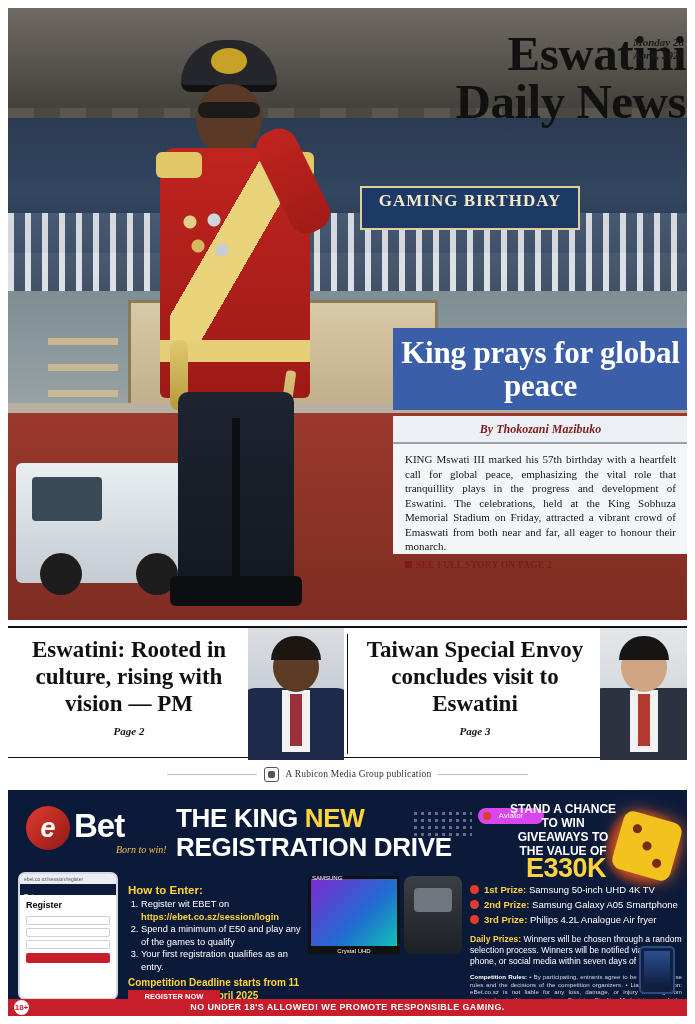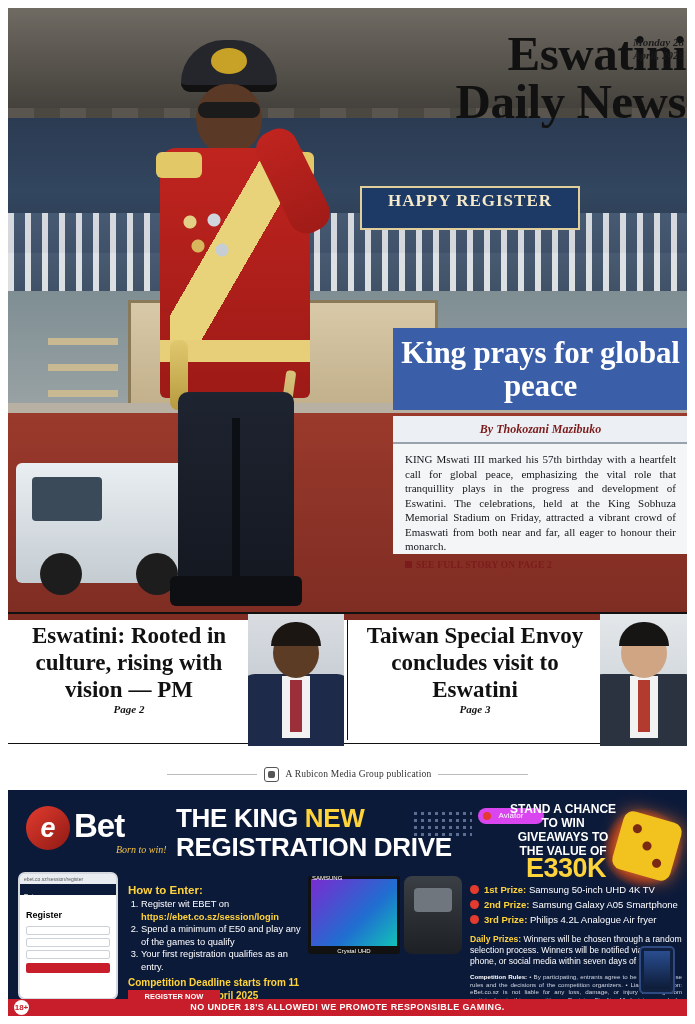--- a/index.html
+++ b/index.html
@@ -148,25 +148,25 @@
     font-family:"Liberation Serif",serif; font-size:11px; line-height:14.5px;
     color:#15171a; text-align:justify;
   }
   .see-full {
     margin-top:6px; font-family:"Liberation Serif",serif; font-weight:bold;
     font-size:9.5px; color:#7b1b1b; letter-spacing:.2px;
   }
   .see-full .sq { display:inline-block; width:7px; height:7px; background:#7b1b1b; margin-right:4px; }
 
   
-  .band { position:absolute; left:8px; top:612px; width:679px; height:132px; border-top:2px solid #111; border-bottom:1px solid #111; }
+  .band { position:absolute; left:8px; top:626px; width:679px; height:132px; border-top:2px solid #111; border-bottom:1px solid #111; }
   .band .vrule { position:absolute; top:6px; width:1px; height:120px; background:#111; }
   .band-col { position:absolute; top:8px; }
   .band-title { font-family:"Liberation Serif",serif; font-weight:bold; font-size:23px; line-height:27px; color:#111; text-align:center; }
-  .band-page { font-family:"Liberation Serif",serif; font-weight:bold; font-style:italic; font-size:11px; color:#111; text-align:center; margin-top:0; }
+  .band-page { font-family:"Liberation Serif",serif; font-weight:bold; font-style:italic; font-size:11px; color:#111; text-align:center; margin-top:8px; }
   .mug { position:absolute; top:0; height:132px; overflow:hidden; }
   .mug .bg { position:absolute; inset:0; }
   .mug1 .bg { background:linear-gradient(180deg,#d9dde2,#b9c0c8); }
   .mug2 .bg { background:linear-gradient(180deg,#e3e7ea,#c6ccd2); }
   .m-head{position:absolute;left:50%;top:14px;width:46px;height:50px;margin-left:-23px;background:#5d3c26;border-radius:23px/25px;}
   .m-hair{position:absolute;left:50%;top:8px;width:50px;height:24px;margin-left:-25px;background:#1c1613;border-radius:25px 25px 0 0;}
   .m-body{position:absolute;left:50%;top:60px;width:110px;height:72px;margin-left:-55px;background:#1e2a4a;border-radius:14px 14px 0 0;}
   .m-shirt{position:absolute;left:50%;top:62px;width:28px;height:62px;margin-left:-14px;background:#f2f2f2;}
   .m-tie{position:absolute;left:50%;top:66px;width:12px;height:52px;margin-left:-6px;background:#9b2f3a;}
   .m2 .m-head{background:#cfa584;}
@@ -209,21 +209,21 @@
   .howto h4{font-family:"Liberation Sans",sans-serif;font-weight:bold;font-size:11.5px;color:#ffd33a;margin-bottom:2px;}
   .howto ol{margin-left:13px;font-family:"Liberation Sans",sans-serif;font-size:9.3px;line-height:12.5px;}
   .howto .em{color:#ffd33a;font-weight:bold;}
   .deadline{margin-top:4px;font-family:"Liberation Sans",sans-serif;font-weight:bold;font-size:10px;line-height:12.5px;color:#ffd33a;}
   .reg-btn{position:absolute;left:120px;top:200px;width:92px;height:13px;background:#c81d2a;color:#fff;font-family:"Liberation Sans",sans-serif;font-weight:bold;font-size:7.5px;line-height:13px;text-align:center;}
 
   .phone{position:absolute;left:10px;top:82px;width:100px;height:128px;background:#fff;border:2px solid #d5d9df;border-radius:7px;overflow:hidden;}
   .phone .bar{height:10px;background:#e9edf2;font-size:5px;color:#555;font-family:"Liberation Sans",sans-serif;line-height:10px;padding-left:4px;}
   .phone .nav{height:11px;background:#0c1a3a;}
   .phone .nav b{color:#fff;font-family:"Liberation Sans",sans-serif;font-size:6px;line-height:11px;padding-left:4px;}
-  .phone .h{font-family:"Liberation Sans",sans-serif;font-weight:bold;font-size:9px;padding:15px 0 3px 6px;}
+  .phone .h{font-family:"Liberation Sans",sans-serif;font-weight:bold;font-size:9px;padding:5px 0 3px 6px;}
   .phone .f{height:9px;margin:3px 6px;border:1px solid #ccd2d9;border-radius:2px;}
   .phone .sub{margin:4px 6px;height:10px;background:#c81d2a;border-radius:2px;}
   .tv{position:absolute;left:300px;top:86px;width:92px;height:78px;background:#111;border-radius:3px;overflow:hidden;}
   .tv .scr{position:absolute;inset:3px 3px 8px 3px;background:linear-gradient(135deg,#7a2bd0,#1f6fd0 60%,#12c2b8);}
   .tv .brand{position:absolute;left:4px;top:-1px;color:#fff;font-family:"Liberation Sans",sans-serif;font-size:6px;}
   .tv .cap{position:absolute;left:0;bottom:0;width:100%;color:#fff;font-family:"Liberation Sans",sans-serif;font-size:6px;text-align:center;}
   .fryer{position:absolute;left:396px;top:86px;width:58px;height:78px;background:linear-gradient(180deg,#3a3f45,#1d2024);border-radius:8px;}
   .fryer:after{content:"";position:absolute;left:10px;top:12px;width:38px;height:24px;background:#6f767e;border-radius:4px;}
 
   .prizes{position:absolute;left:462px;top:92px;width:212px;color:#fff;font-family:"Liberation Sans",sans-serif;}
@@ -239,21 +239,21 @@
 </style>
 </head>
 <body>
 
 <div class="page">
 
   <div class="hero">
     <div class="stad-roof"></div>
     <div class="stand-upper"></div>
     <div class="crowd"></div>
-    <div class="banner-hb">HAPPY REGISTER</div>
+    <div class="banner-hb">GAMING BIRTHDAY</div>
     <div class="field"></div>
     <div class="podium"></div>
     <div class="rail"></div>
     <div class="carpet"></div>
     <div class="truck">
       <div class="win"></div>
       <div class="wheel w1"></div>
       <div class="wheel w2"></div>
     </div>
 

